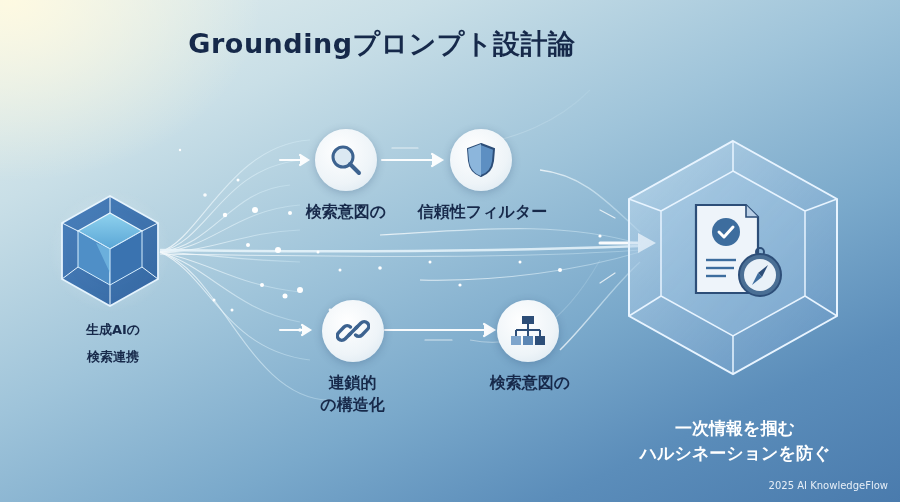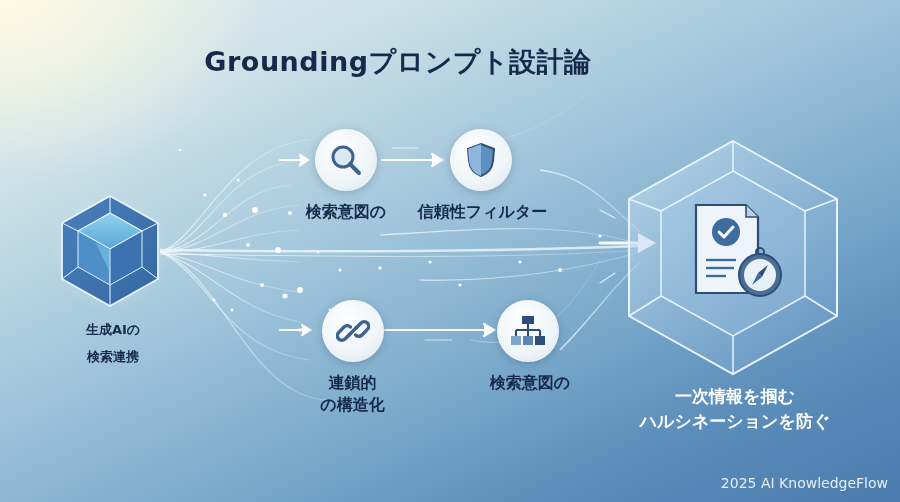--- a/index.html
+++ b/index.html
@@ -5,37 +5,37 @@
     html, body { margin: 0; padding: 0; }
     body {
       width: 900px; height: 502px; overflow: hidden; position: relative;
       font-family: "DejaVu Sans", "Liberation Sans", sans-serif;
       background:
         radial-gradient(ellipse 360px 260px at 10px 0px, rgba(255,250,225,0.95), rgba(255,250,225,0) 70%),
         linear-gradient(155deg, #e6f0ee 0%, #c9dfe7 22%, #9fc4da 45%, #7aa9cb 65%, #5b8dba 82%, #4a7bad 100%);
     }
     .layer { position: absolute; left: 0; top: 0; width: 900px; height: 502px; }
     .title {
-      position: absolute; left: 16px; width: 764px; top: 26px; text-align: center;
-      font-size: 27px; font-weight: bold; color: #16294a; letter-spacing: 0.5px; margin-top: 18px;
+      position: absolute; left: 0; width: 764px; top: 26px; text-align: center;
+      font-size: 27px; font-weight: bold; color: #16294a; letter-spacing: 0.5px;
     }
     .node {
       position: absolute; width: 62px; height: 62px; border-radius: 50%;
       background: radial-gradient(circle at 40% 35%, #ffffff 0%, #eef4f8 60%, #d6e4ee 100%);
       box-shadow: 0 2px 8px rgba(30,60,100,0.25);
       display: flex; align-items: center; justify-content: center;
     }
     .label {
       position: absolute; text-align: center; font-weight: bold; color: #17294a;
       font-size: 16px; line-height: 22px;
     }
-    .label.light { color: #ffffff; font-size: 17px; line-height: 25px; }
+    .label.light { color: #ffffff; font-size: 17px; line-height: 25px; margin-top: 32px; }
     .label.left { font-size: 13px; line-height: 27px; }
     .footer {
-      position: absolute; right: 12px; bottom: 11px; font-size: 14px; color: #e6eef7;
+      position: absolute; right: 12px; bottom: 11px; font-size: 10px; color: #e6eef7;
     }
   </style>
 </head>
 <body>
 
 <svg class="layer" viewBox="0 0 900 502">
   <defs>
     <linearGradient id="streamGrad" x1="0" x2="1">
       <stop offset="0" stop-color="#ffffff" stop-opacity="0.9"></stop>
       <stop offset="1" stop-color="#dff6ff" stop-opacity="0.35"></stop>

